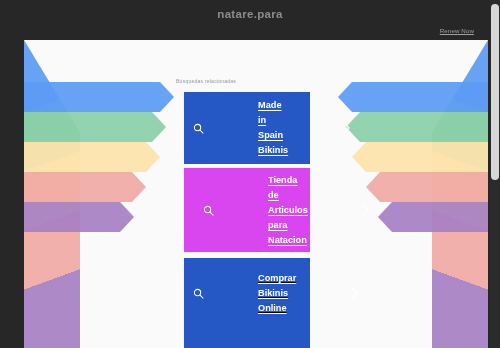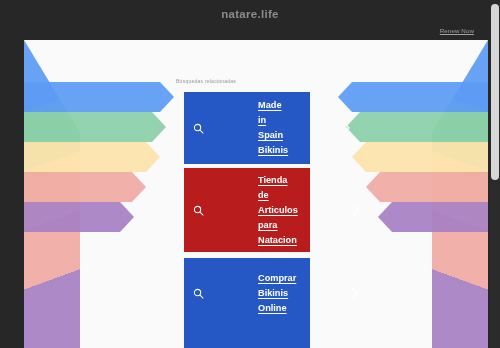--- a/index.html
+++ b/index.html
@@ -167,21 +167,21 @@
   }
 
   svg { display: block; }
 </style>
 </head>
 <body>
 
 <div id="app">
 
   <div class="chrome-top">
-    <div class="domain-title">natare.life</div>
+    <div class="domain-title">natare.para</div>
     <div class="renew-link">Renew Now</div>
   </div>
 
   <div class="page">
 
     <div class="bands bands-left">
         <div class="wedge" style="background: linear-gradient(160deg, rgb(92, 155, 245) 0px, rgb(92, 155, 245) 22%, rgb(138, 207, 168) 22%, rgb(138, 207, 168) 40%, rgb(253, 227, 171) 40%, rgb(253, 227, 171) 58%, rgb(240, 169, 163) 58%, rgb(240, 169, 163) 76%, rgb(167, 127, 196) 76%, rgb(167, 127, 196) 100%); clip-path: polygon(0px 0px, 100% 30%, 100% 100%, 0px 100%);"></div>
         <div class="band" style="top: 42px; width: 150px; background: linear-gradient(to right, rgb(92, 155, 245), rgb(92, 155, 245));"></div>
         <div class="band" style="top: 72px; width: 142px; background: linear-gradient(to right, rgb(138, 207, 168), rgb(138, 207, 168));"></div>
         <div class="band" style="top: 102px; width: 136px; background: linear-gradient(to right, rgb(253, 227, 171), rgb(253, 227, 171));"></div>
@@ -207,35 +207,35 @@
               <line x1="10.2" y1="10.2" x2="14.6" y2="14.6" stroke-linecap="round"></line>
             </svg>
           </div>
           <div class="card-text">Made in Spain Bikinis</div>
           <div class="card-chev">
             <svg width="9" height="12" viewBox="0 0 10 14" fill="none" stroke="#ffffff" stroke-width="1.4" stroke-linecap="round" stroke-linejoin="round">
               <polyline points="2.5,1.5 8,7 2.5,12.5"></polyline>
             </svg>
           </div>
         </div>
-        <div class="card" style="top: 128px; height: 84px; background: #b91c1c;">
+        <div class="card" style="top: 128px; height: 84px; background: #d946ef; padding-left: 10px;">
           <div class="card-icon">
             <svg width="11" height="11" viewBox="0 0 16 16" fill="none" stroke="#ffffff" stroke-width="1.5">
               <circle cx="6.6" cy="6.6" r="4.6"></circle>
               <line x1="10.2" y1="10.2" x2="14.6" y2="14.6" stroke-linecap="round"></line>
             </svg>
           </div>
           <div class="card-text">Tienda de Articulos para Natacion</div>
           <div class="card-chev">
             <svg width="9" height="12" viewBox="0 0 10 14" fill="none" stroke="#ffffff" stroke-width="1.4" stroke-linecap="round" stroke-linejoin="round">
               <polyline points="2.5,1.5 8,7 2.5,12.5"></polyline>
             </svg>
           </div>
         </div>
-        <div class="card" style="top: 218px; height: 70px; background: rgb(37, 88, 196);">
+        <div class="card" style="top: 218px; height: 70px; background: rgb(37, 88, 196); text-decoration: underline;">
           <div class="card-icon">
             <svg width="11" height="11" viewBox="0 0 16 16" fill="none" stroke="#ffffff" stroke-width="1.5">
               <circle cx="6.6" cy="6.6" r="4.6"></circle>
               <line x1="10.2" y1="10.2" x2="14.6" y2="14.6" stroke-linecap="round"></line>
             </svg>
           </div>
           <div class="card-text">Comprar Bikinis Online</div>
           <div class="card-chev">
             <svg width="9" height="12" viewBox="0 0 10 14" fill="none" stroke="#ffffff" stroke-width="1.4" stroke-linecap="round" stroke-linejoin="round">
               <polyline points="2.5,1.5 8,7 2.5,12.5"></polyline>

